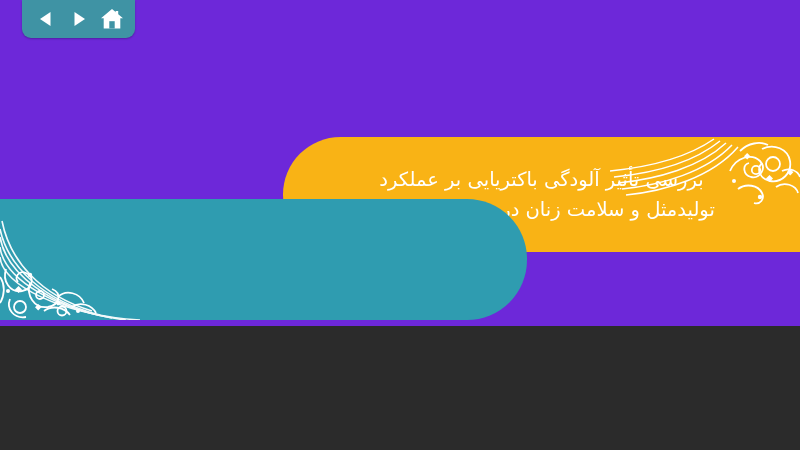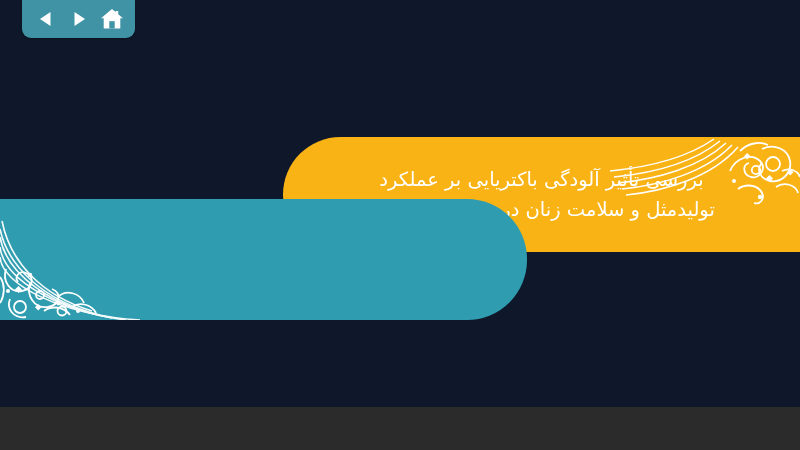--- a/index.html
+++ b/index.html
@@ -4,23 +4,23 @@
 <title>Presentation Slide</title>
 <style>
   html, body {
     margin: 0;
     padding: 0;
     background: #2b2b2b;
   }
   #slide {
     position: relative;
     width: 800px;
-    height: 407px;
+    height: 326px;
     overflow: hidden;
-    background: #0f172a;
+    background: #6d28d9;
     font-family: "DejaVu Sans", "Liberation Sans", sans-serif;
   }
 
   
   #nav-bar {
     position: absolute;
     left: 22px;
     top: 0;
     width: 113px;
     height: 38px;

